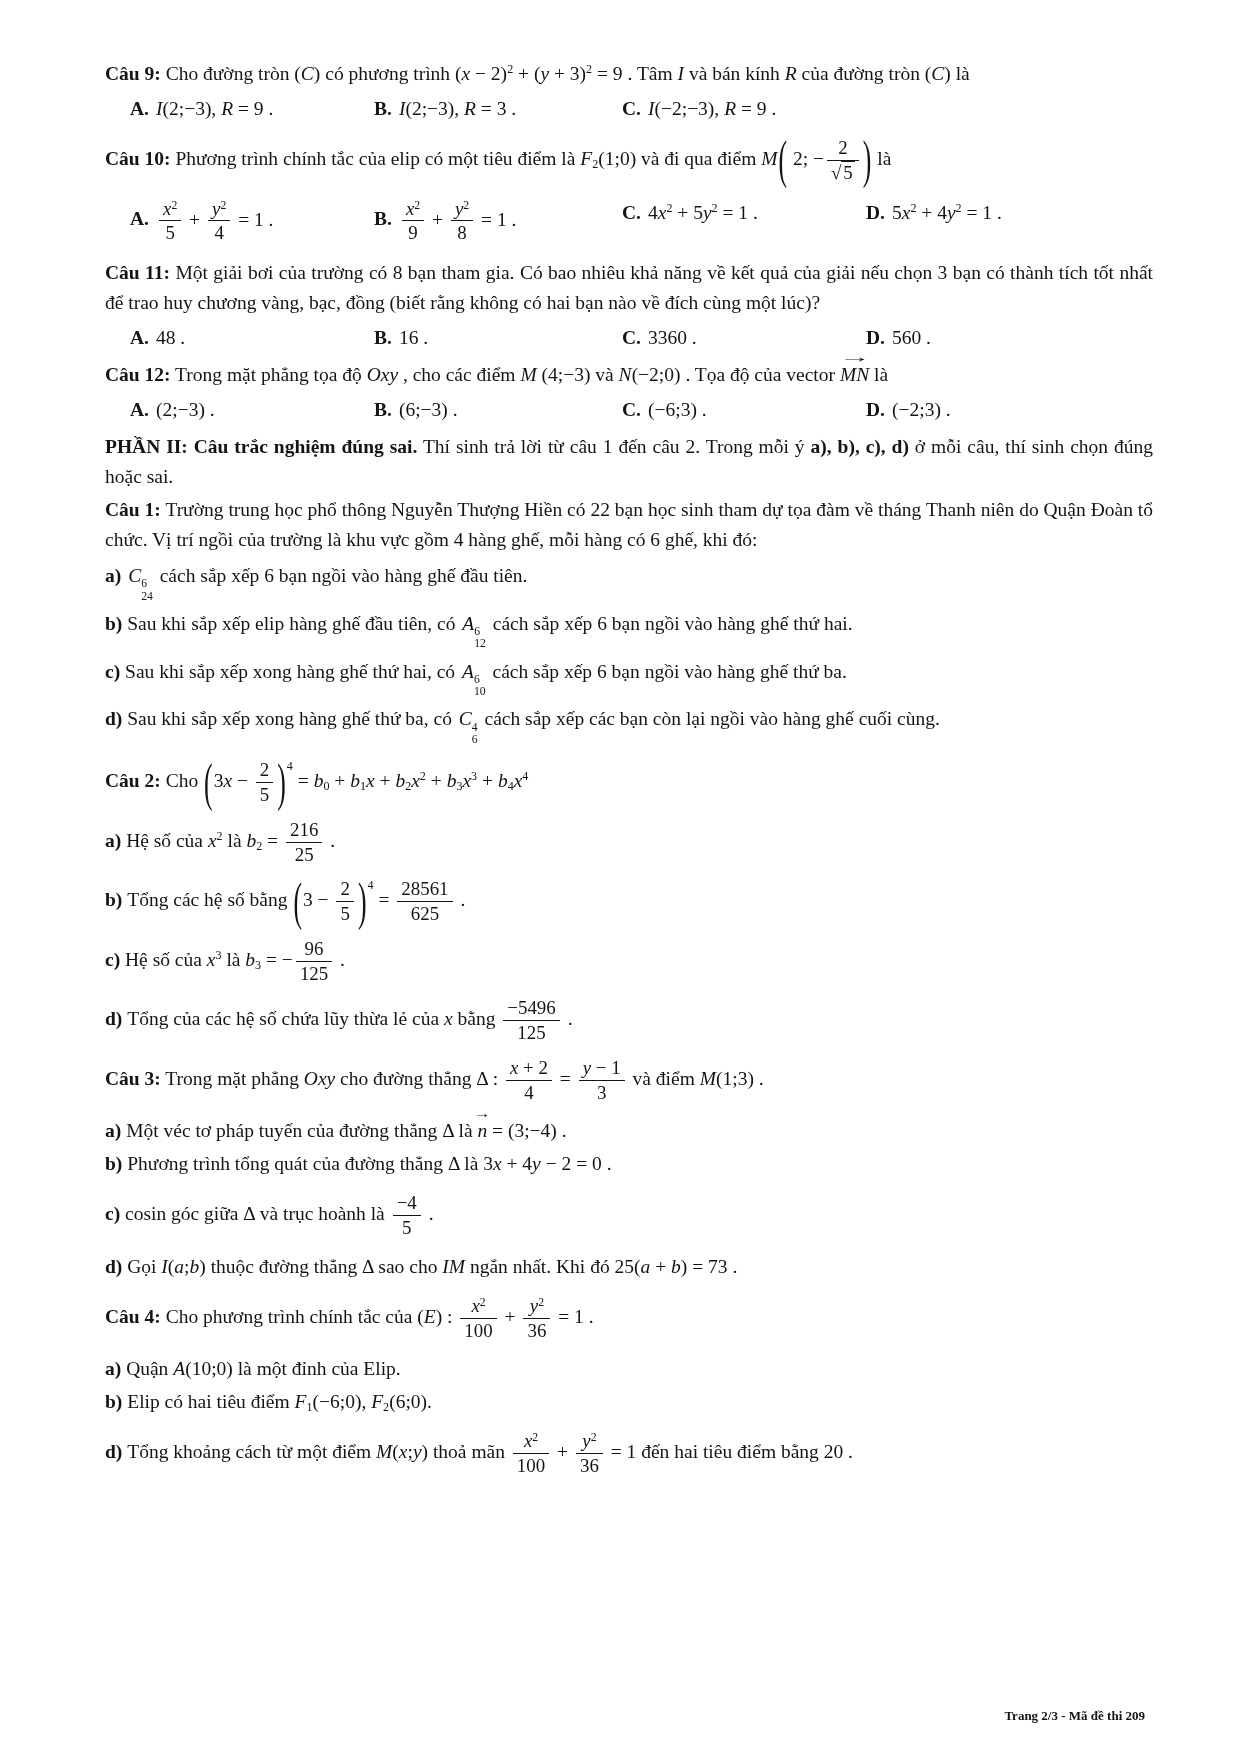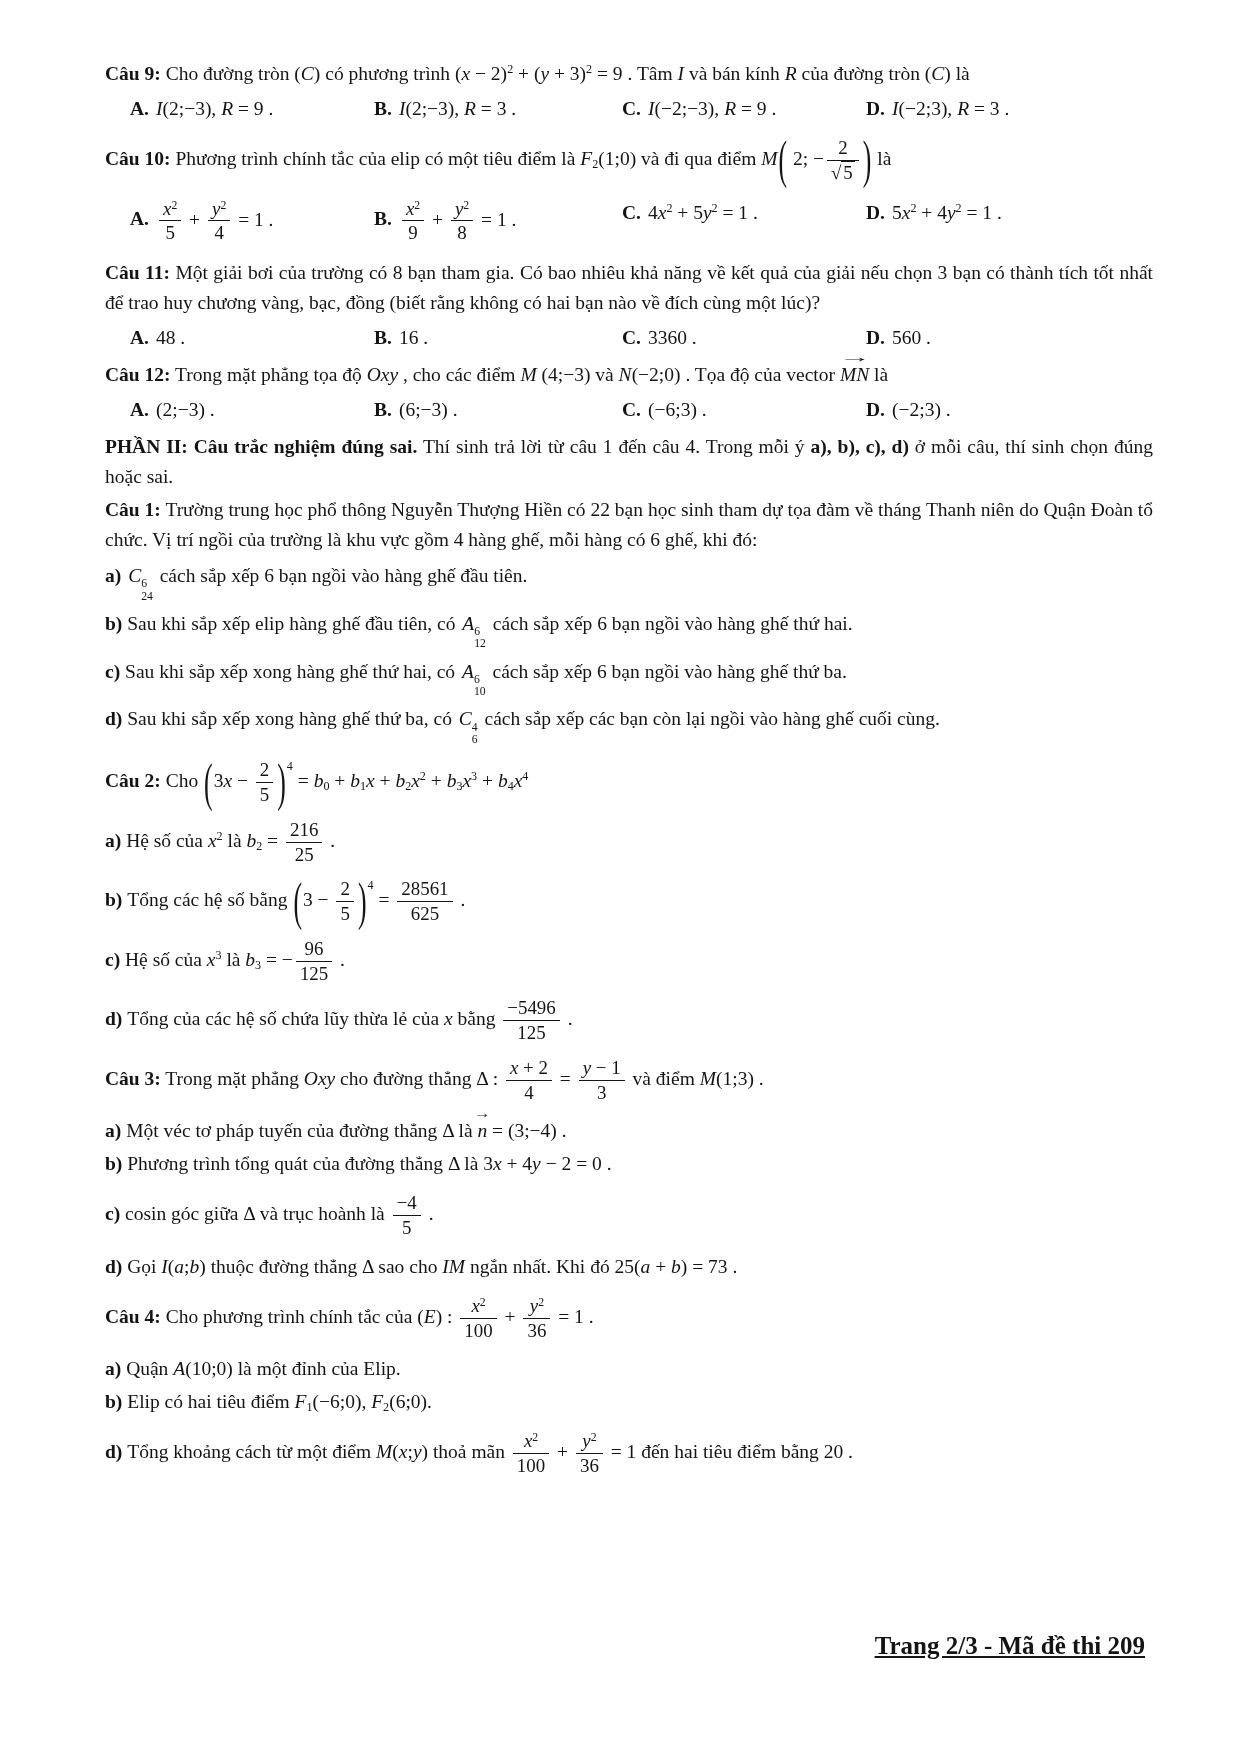--- a/index.html
+++ b/index.html
@@ -52,35 +52,34 @@
   .sqrt { white-space:nowrap; }
   .sqrt .sq-v { border-top:1.5px solid #141414; padding:0 2px; }
   .opts {
     display:grid; grid-template-columns:211px 215px 211px auto;
     padding-left:25px; margin:5px 0 7px; text-align:left;gap:33px;
   }
   .opts.tall { margin:14px 0; }
   .opt { white-space:nowrap; }
   .opt-label { font-weight:bold; margin-right:7px; }
   .footer {
-    position:absolute; top:1632px; right:96px;
-    font-size:25px; font-weight:bold;text-decoration:underline;
+    position:absolute; top:1708px; right:96px;
+    font-size:13px; font-weight:bold;
   }
 </style>
 </head>
 <body>
 
 <div class="page">
   <div class="doc">
       <div class="line"><span class="sb">Câu 9:</span><span class="sr"> Cho đường tròn (</span><span class="si">C</span><span class="sr">) có phương trình (</span><span class="si">x</span><span class="sr"> − 2)</span><span class="sup">2</span><span class="sr"> + (</span><span class="si">y</span><span class="sr"> + 3)</span><span class="sup">2</span><span class="sr"> = 9 . Tâm </span><span class="si">I</span><span class="sr"> và bán kính </span><span class="si">R</span><span class="sr"> của đường tròn (</span><span class="si">C</span><span class="sr">) là</span></div>
       <div class="line opts">
         <span class="opt"><span class="opt-label">A.</span><span class="si">I</span><span class="sr">(2;−3), </span><span class="si">R</span><span class="sr"> = 9 .</span></span>
         <span class="opt"><span class="opt-label">B.</span><span class="si">I</span><span class="sr">(2;−3), </span><span class="si">R</span><span class="sr"> = 3 .</span></span>
         <span class="opt"><span class="opt-label">C.</span><span class="si">I</span><span class="sr">(−2;−3), </span><span class="si">R</span><span class="sr"> = 9 .</span></span>
-        <span class="opt"><span class="opt-label">D.</span><span class="si">I</span><span class="sr">(−2;3), </span><span class="si">R</span><span class="sr"> = 3 .</span></span>
       </div>
       <div class="line tall"><span class="sb">Câu 10:</span><span class="sr"> Phương trình chính tắc của elip có một tiêu điểm  là  </span><span class="si">F</span><span class="ssub">2</span><span class="sr">(1;0)  và đi qua điểm  </span><span class="si">M</span><span class="bp">(</span><span class="sr"> 2; −</span><span class="frac"><span class="fn"><span class="sr">2</span></span><span class="fd"><span class="sqrt"><span class="sq-s">√</span><span class="sq-v">5</span></span></span></span><span class="bp">)</span><span class="sr">  là</span></div>
       <div class="line opts tall">
         <span class="opt"><span class="opt-label">A.</span><span class="frac"><span class="fn"><span class="si">x</span><span class="sup">2</span></span><span class="fd"><span class="sr">5</span></span></span><span class="sr"> + </span><span class="frac"><span class="fn"><span class="si">y</span><span class="sup">2</span></span><span class="fd"><span class="sr">4</span></span></span><span class="sr"> = 1 .</span></span>
         <span class="opt"><span class="opt-label">B.</span><span class="frac"><span class="fn"><span class="si">x</span><span class="sup">2</span></span><span class="fd"><span class="sr">9</span></span></span><span class="sr"> + </span><span class="frac"><span class="fn"><span class="si">y</span><span class="sup">2</span></span><span class="fd"><span class="sr">8</span></span></span><span class="sr"> = 1 .</span></span>
         <span class="opt"><span class="opt-label">C.</span><span class="sr">4</span><span class="si">x</span><span class="sup">2</span><span class="sr"> + 5</span><span class="si">y</span><span class="sup">2</span><span class="sr"> = 1 .</span></span>
         <span class="opt"><span class="opt-label">D.</span><span class="sr">5</span><span class="si">x</span><span class="sup">2</span><span class="sr"> + 4</span><span class="si">y</span><span class="sup">2</span><span class="sr"> = 1 .</span></span>
       </div>
       <div class="line"><span class="sb">Câu 11:</span><span class="sr"> Một giải bơi của trường có 8 bạn tham gia. Có bao nhiêu khả năng về kết quả của giải nếu chọn 3 bạn có thành tích tốt nhất để trao huy chương vàng, bạc, đồng (biết rằng không có hai bạn nào về đích cùng một lúc)?</span></div>
       <div class="line opts">
@@ -89,21 +88,21 @@
         <span class="opt"><span class="opt-label">C.</span><span class="sr">3360 .</span></span>
         <span class="opt"><span class="opt-label">D.</span><span class="sr">560 .</span></span>
       </div>
       <div class="line"><span class="sb">Câu 12:</span><span class="sr"> Trong mặt phẳng tọa độ </span><span class="si">Oxy</span><span class="sr"> , cho các điểm  </span><span class="si">M</span><span class="sr"> (4;−3)  và  </span><span class="si">N</span><span class="sr">(−2;0) . Tọa độ của vector  </span><span class="ov"><span class="ar">→</span><span class="ov-t">MN</span></span><span class="sr">  là</span></div>
       <div class="line opts">
         <span class="opt"><span class="opt-label">A.</span><span class="sr">(2;−3) .</span></span>
         <span class="opt"><span class="opt-label">B.</span><span class="sr">(6;−3) .</span></span>
         <span class="opt"><span class="opt-label">C.</span><span class="sr">(−6;3) .</span></span>
         <span class="opt"><span class="opt-label">D.</span><span class="sr">(−2;3) .</span></span>
       </div>
-      <div class="line"><span class="sb">PHẦN II: Câu trắc nghiệm đúng sai.</span><span class="sr"> Thí sinh trả lời từ câu 1 đến câu 4. Trong mỗi ý </span><span class="sb">a), b), c), d)</span><span class="sr"> ở mỗi câu, thí sinh chọn đúng hoặc sai.</span></div>
+      <div class="line"><span class="sb">PHẦN II: Câu trắc nghiệm đúng sai.</span><span class="sr"> Thí sinh trả lời từ câu 1 đến câu 2. Trong mỗi ý </span><span class="sb">a), b), c), d)</span><span class="sr"> ở mỗi câu, thí sinh chọn đúng hoặc sai.</span></div>
       <div class="line"><span class="sb">Câu 1:</span><span class="sr"> Trường trung học phổ thông Nguyễn Thượng Hiền có 22 bạn học sinh tham dự tọa đàm về tháng Thanh niên do Quận Đoàn tổ chức. Vị trí ngồi của trường là khu vực gồm 4 hàng ghế, mỗi hàng có 6 ghế, khi đó:</span></div>
       <div class="line scl"><span class="sb">a) </span><span class="sc"><span class="sc-base">C</span><span class="sc-scr">
             <span class="sc-sup">6</span>
             <span class="sc-sub">24</span>
           </span></span><span class="sr"> cách sắp xếp 6 bạn ngồi vào hàng ghế đầu tiên.</span></div>
       <div class="line scl"><span class="sb">b) </span><span class="sr">Sau khi sắp xếp elip hàng ghế đầu tiên, có </span><span class="sc"><span class="sc-base">A</span><span class="sc-scr">
             <span class="sc-sup">6</span>
             <span class="sc-sub">12</span>
           </span></span><span class="sr"> cách sắp xếp 6 bạn ngồi vào hàng ghế thứ hai.</span></div>
       <div class="line scl"><span class="sb">c) </span><span class="sr">Sau khi sắp xếp xong hàng ghế thứ hai, có </span><span class="sc"><span class="sc-base">A</span><span class="sc-scr">

